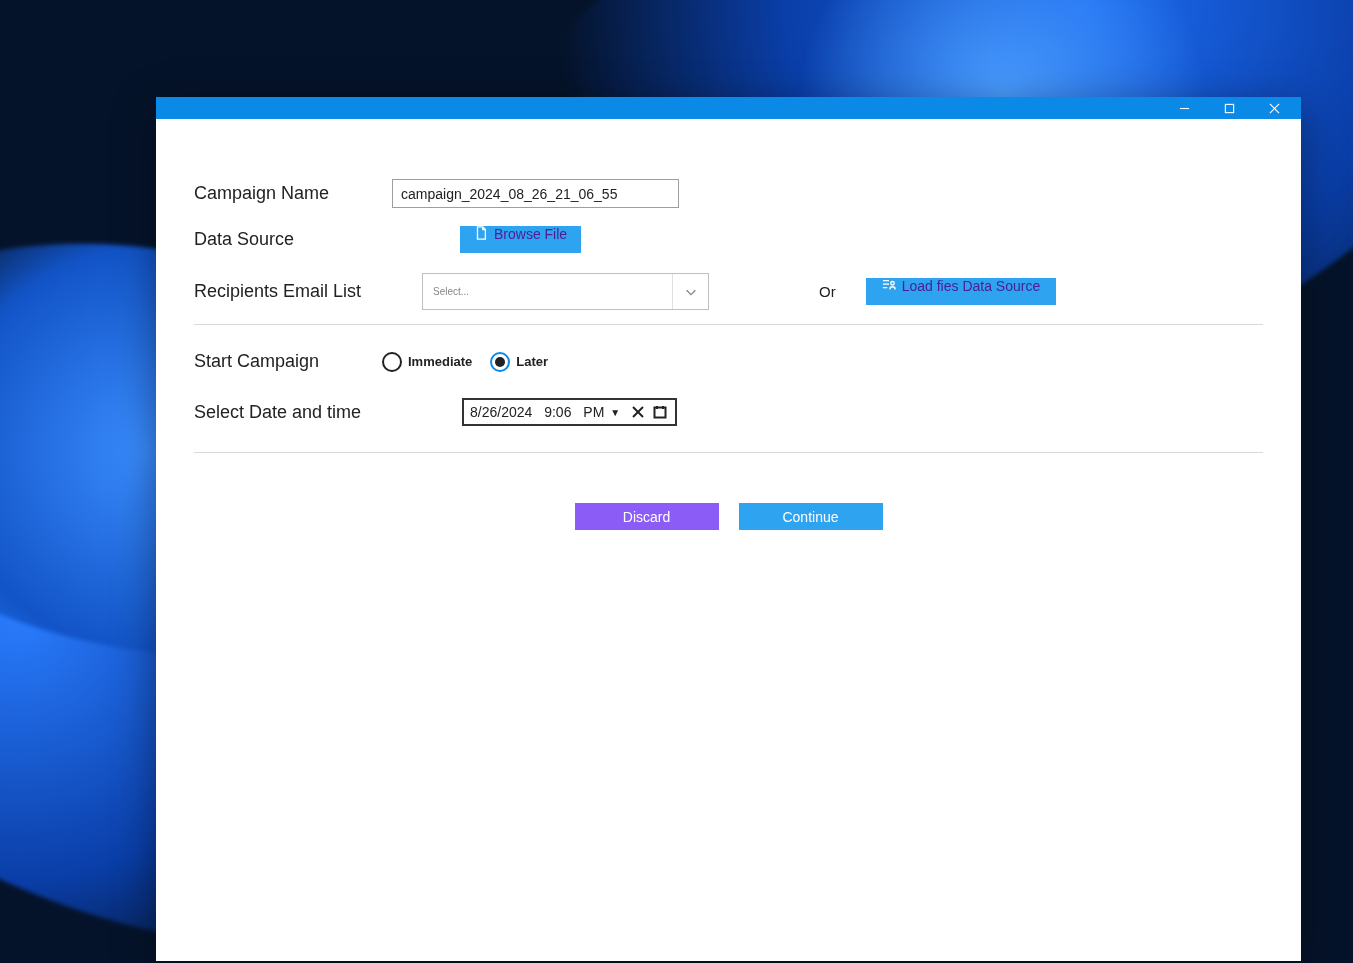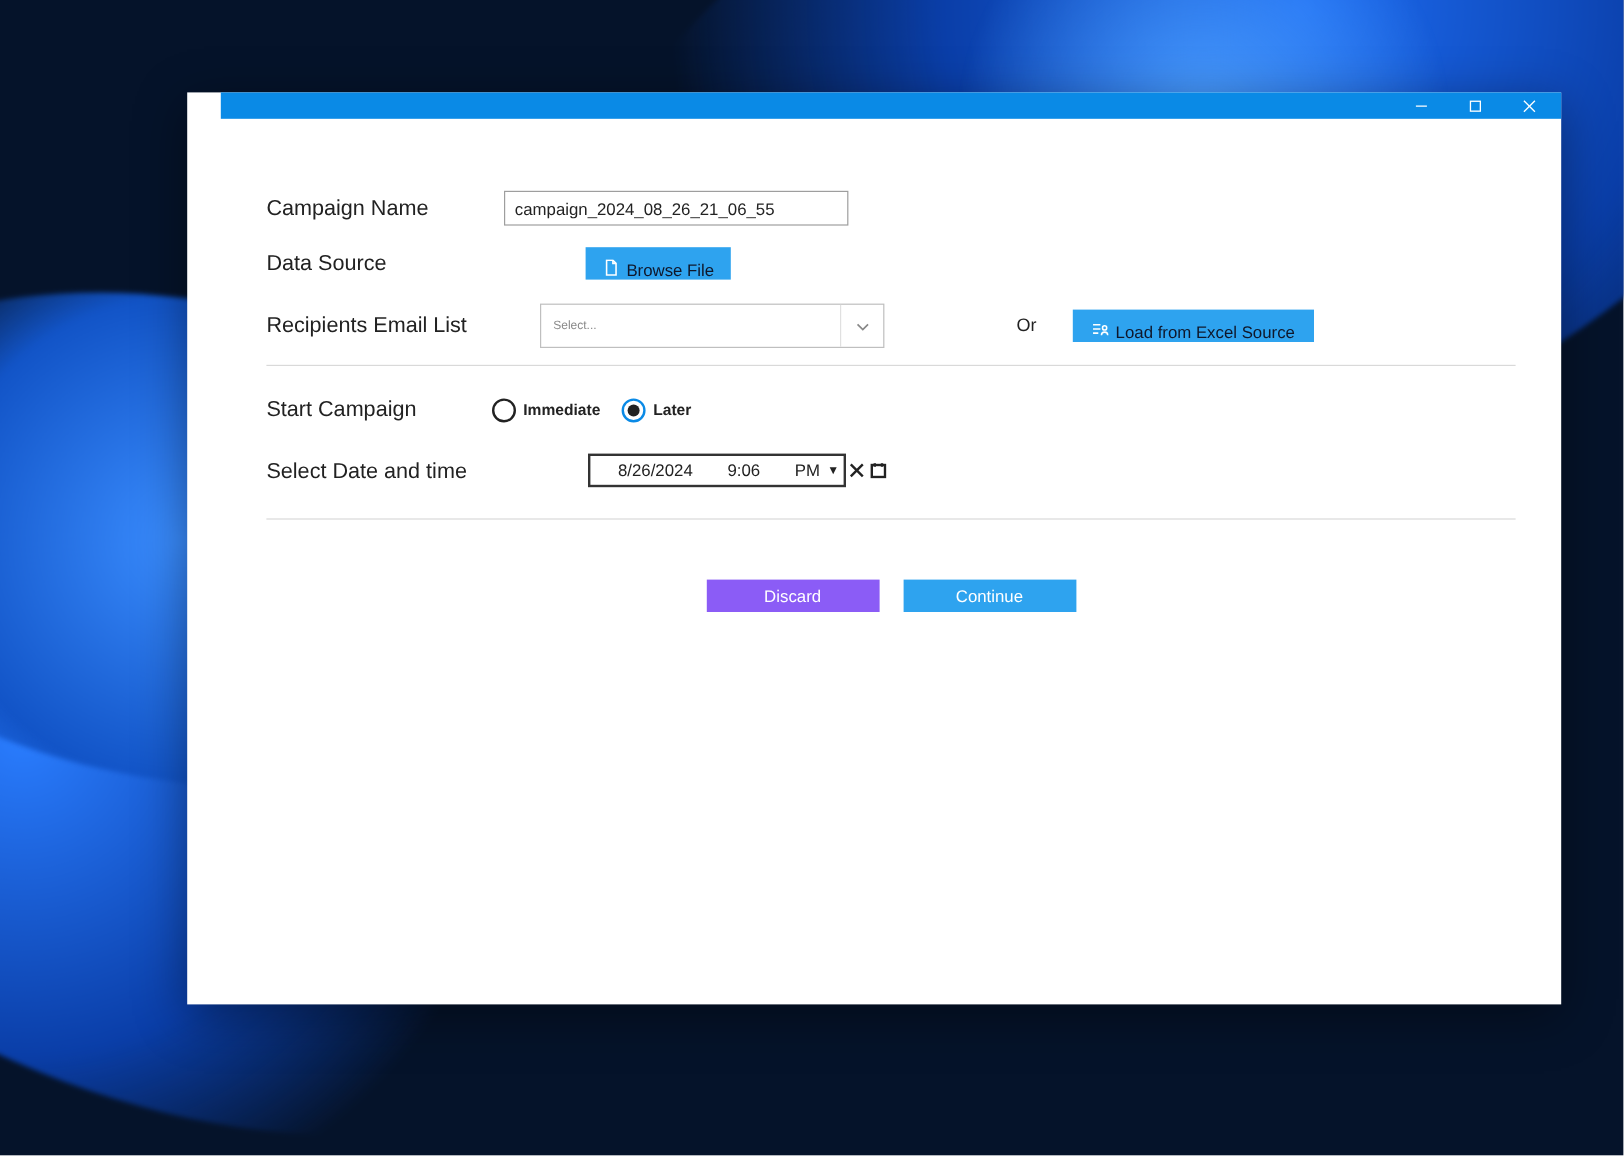--- a/index.html
+++ b/index.html
@@ -13,25 +13,25 @@
     position: absolute; border-radius: 50%;
     filter: blur(2px);
   }
   .sw1 { width: 1100px; height: 600px; right: -200px; top: -200px; background: radial-gradient(circle at 60% 40%, #1d6cf2 0%, #0a3ea8 40%, transparent 70%); transform: rotate(-20deg); }
   .sw2 { width: 900px; height: 500px; left: -350px; top: 400px; background: radial-gradient(circle at 40% 50%, #2a7dff 0%, #0a3ea8 45%, transparent 70%); transform: rotate(25deg); }
   .sw3 { width: 700px; height: 400px; left: -200px; top: 250px; background: radial-gradient(circle at 50% 50%, #3a8dff 0%, #1254c7 50%, transparent 72%); transform: rotate(10deg); }
   .sw4 { width: 500px; height: 300px; right: 100px; top: -50px; background: radial-gradient(circle at 50% 50%, #4a9dff 0%, transparent 70%); }
 
   .window {
     position: absolute;
-    left: 156px; top: 77px;
-    width: 1145px; height: 760px;
+    left: 156px; top: 97px;
+    width: 1145px; height: 864px;
     background: #ffffff;
     box-shadow: 0 10px 40px rgba(0,0,0,0.4);
-    display: flex; flex-direction: column; padding-left: 28px;
+    display: flex; flex-direction: column;
   }
   .titlebar {
     height: 22px;
     background: #0a8ae6;
     display: flex; justify-content: flex-end; align-items: center;
     padding-right: 4px;
   }
   .titlebar .ctrl {
     width: 45px; height: 22px;
     display: flex; align-items: center; justify-content: center;
@@ -60,24 +60,24 @@
     padding: 0 8px;
     font-size: 14px;
     color: #222;
   }
   .textinput.small { height: 28px; }
   .textinput::placeholder { color: #8a8a8a; }
   .btn {
     height: 27px;
     border: none;
     background: #2ea3ef;
-    color: #0f172a;
+    color: #4c1d95;
     font-size: 14px;
     padding: 0 14px;
-    display: inline-flex; align-items: flex-end; gap: 6px;
+    display: inline-flex; align-items: flex-start; gap: 6px;
     cursor: pointer;
   }
   .btn svg { width: 14px; height: 14px; stroke: #fff; fill: none; stroke-width: 1.5; }
   .btn.load { padding: 0 16px; }
 
   .select {
     width: 287px; height: 37px;
     border: 1px solid #bfbfbf;
     display: flex; align-items: center;
     padding: 0 10px;
@@ -113,21 +113,21 @@
   .date-row { margin-top: 26px; }
   .date-input {
     margin-left: 70px;
     width: 215px; height: 28px;
     border: 2px solid #333;
     display: flex; align-items: center;
     padding: 0 6px;
     font-size: 14px; color: #222;
     gap: 4px;
   }
-  .date-input .val { flex: 0 0 auto; margin-left: 17px; }
+  .date-input .val { flex: 0 0 auto; }
   .date-input .caret { font-size: 10px; margin-left: 2px; }
   .date-input .spacer { flex: 1; }
   .date-input .ico { width: 18px; display: flex; align-items: center; justify-content: center; }
   .date-input .ico svg { width: 14px; height: 14px; stroke: #222; fill: none; stroke-width: 2; }
 
   .action-row {
     display: flex; justify-content: center; gap: 20px;
     margin-top: 50px;
   }
   .action-btn {
@@ -202,21 +202,21 @@
         <button class="btn load">
           <span>
             <svg viewBox="0 0 16 16">
                 <line x1="1" y1="3" x2="8" y2="3"></line>
                 <line x1="1" y1="7" x2="8" y2="7"></line>
                 <line x1="1" y1="11" x2="6" y2="11"></line>
                 <circle cx="12" cy="6" r="2"></circle>
                 <path d="M9 13c0-2 1.5-3 3-3s3 1 3 3"></path>
               </svg>
           </span>
-          <span>Load from Excel Source</span>
+          <span>Load fies Data Source</span>
         </button>
       </div>
 
       <hr class="divider">
 
       <div class="row">
         <div class="label">Start Campaign</div>
         <div class="radio-row" style="margin-left:-10px;">
           <div class="radio">
             <div class="outer">

